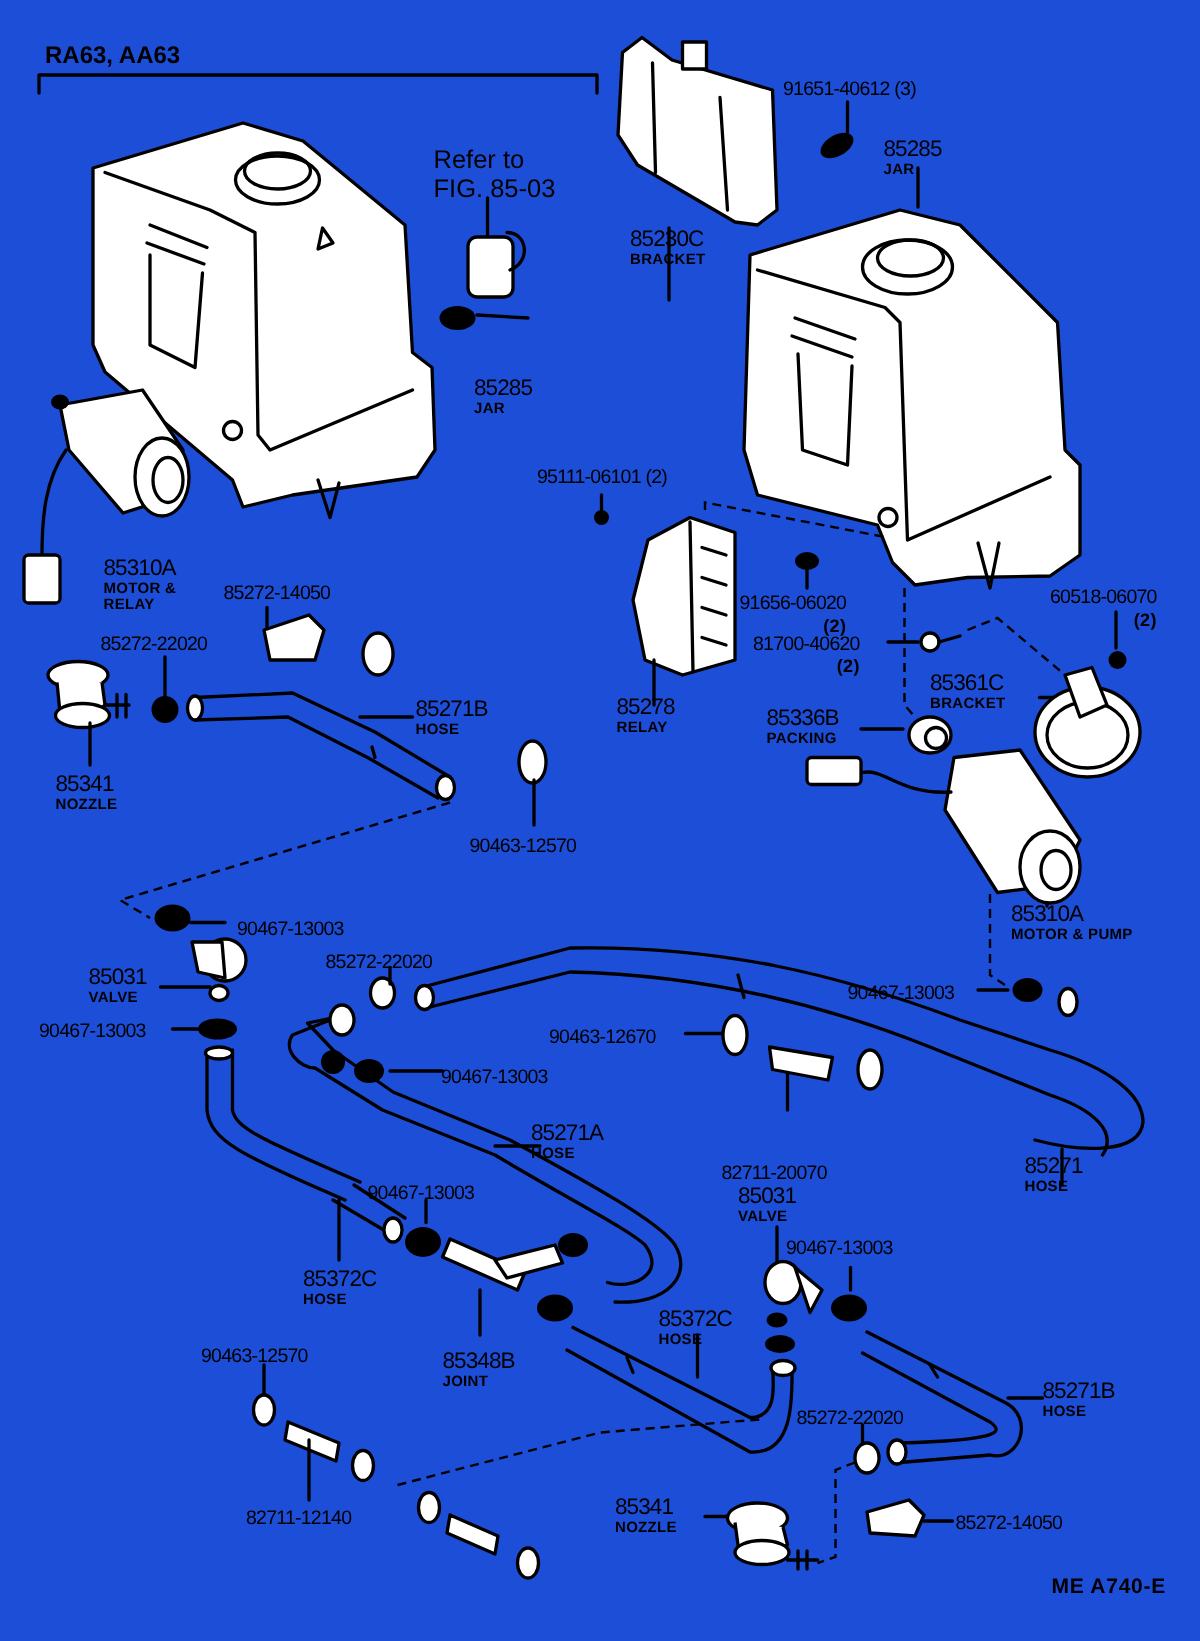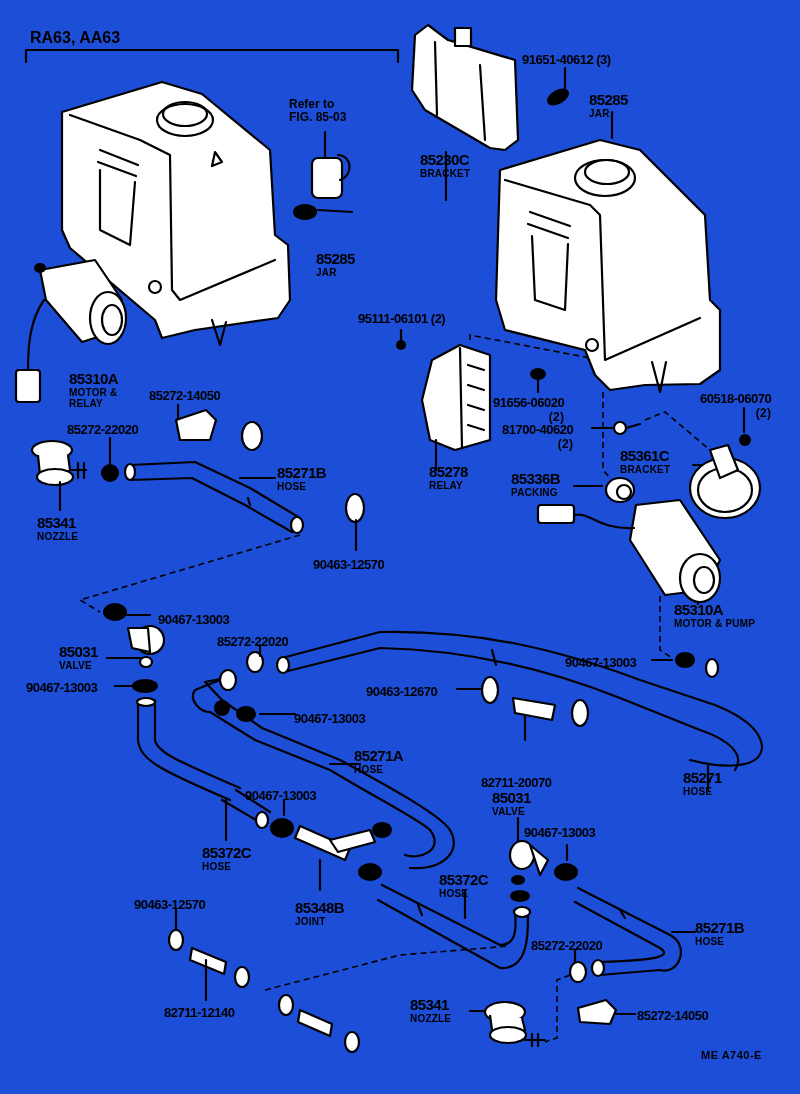--- a/index.html
+++ b/index.html
@@ -6,26 +6,26 @@
   #canvas {
     position: relative; width: 800px; height: 1094px; background: #1d4ed8; overflow: hidden;
     font-family: "Liberation Sans", sans-serif; color: #000;
   }
   svg.art { position: absolute; left: 0; top: 0; width: 800px; height: 1094px; }
   svg.art .s { fill: none; stroke: #000; stroke-width: 2.2; stroke-linejoin: round; stroke-linecap: round; }
   svg.art .d { fill: none; stroke: #000; stroke-width: 1.6; stroke-dasharray: 6 4; }
   svg.art .w { fill: #fff; stroke: #000; stroke-width: 2.2; stroke-linejoin: round; }
   svg.art .k { fill: #000; }
   .lbl { position: absolute; white-space: nowrap; line-height: 1; }
-  .pn { font-weight: bold; font-size: 15px; letter-spacing: -0.6px; }
+  .pn { font-weight: normal; font-size: 15px; letter-spacing: -0.6px; }
   .pn.sm { font-size: 13px; letter-spacing: -0.5px; }
   .nm { font-weight: bold; font-size: 10px; letter-spacing: 0.2px; display: block; margin-top: 1px; }
   .hdr { font-weight: bold; font-size: 16px; }
-  .ref { font-weight: bold; font-size: 12px; line-height: 1.1; }
-  .code { font-weight: bold; font-size: 11px; letter-spacing: 0.5px; text-align: center; }
+  .ref { font-weight: normal; font-size: 17px; line-height: 1.1; }
+  .code { font-weight: bold; font-size: 14px; letter-spacing: 0.5px; text-align: center; }
 </style>
 </head>
 <body>
 
 <div id="canvas">
 
   <svg class="art" viewBox="0 0 800 1094">
 
     <path class="s" d="M26 62 V50 H398 V62"></path>
 
@@ -274,21 +274,21 @@
   <div class="lbl" style="left:69px;top:371px"><span class="pn">85310A</span><span class="nm">MOTOR &amp;</span><span class="nm">RELAY</span></div>
   <div class="lbl" style="left:149px;top:387px"><span class="pn sm">85272-14050</span></div>
   <div class="lbl" style="left:67px;top:421px"><span class="pn sm">85272-22020</span></div>
   <div class="lbl" style="left:277px;top:465px"><span class="pn">85271B</span><span class="nm">HOSE</span></div>
   <div class="lbl" style="left:37px;top:515px"><span class="pn">85341</span><span class="nm">NOZZLE</span></div>
   <div class="lbl" style="left:313px;top:556px"><span class="pn sm">90463-12570</span></div>
   <div class="lbl" style="left:358px;top:310px"><span class="pn sm">95111-06101 (2)</span></div>
   <div class="lbl" style="left:493px;top:394px;text-align:right"><span class="pn sm">91656-06020</span><span class="nm" style="font-size:12px;text-align:right">(2)</span></div>
   <div class="lbl" style="left:502px;top:421px;text-align:right"><span class="pn sm">81700-40620</span><span class="nm" style="font-size:12px;text-align:right">(2)</span></div>
   <div class="lbl" style="left:700px;top:390px;text-align:right"><span class="pn sm">60518-06070</span><span class="nm" style="font-size:12px;text-align:right">(2)</span></div>
-  <div class="lbl" style="left:429px;top:464px"><span class="pn">85278</span><span class="nm">RELAY</span></div>
+  <div class="lbl" style="left:411px;top:464px"><span class="pn">85278</span><span class="nm">RELAY</span></div>
   <div class="lbl" style="left:620px;top:448px"><span class="pn">85361C</span><span class="nm">BRACKET</span></div>
   <div class="lbl" style="left:511px;top:471px"><span class="pn">85336B</span><span class="nm">PACKING</span></div>
   <div class="lbl" style="left:674px;top:602px"><span class="pn">85310A</span><span class="nm">MOTOR &amp; PUMP</span></div>
   <div class="lbl" style="left:158px;top:611px"><span class="pn sm">90467-13003</span></div>
   <div class="lbl" style="left:59px;top:644px"><span class="pn">85031</span><span class="nm">VALVE</span></div>
   <div class="lbl" style="left:26px;top:679px"><span class="pn sm">90467-13003</span></div>
   <div class="lbl" style="left:217px;top:633px"><span class="pn sm">85272-22020</span></div>
   <div class="lbl" style="left:294px;top:710px"><span class="pn sm">90467-13003</span></div>
   <div class="lbl" style="left:366px;top:683px"><span class="pn sm">90463-12670</span></div>
   <div class="lbl" style="left:565px;top:654px"><span class="pn sm">90467-13003</span></div>

